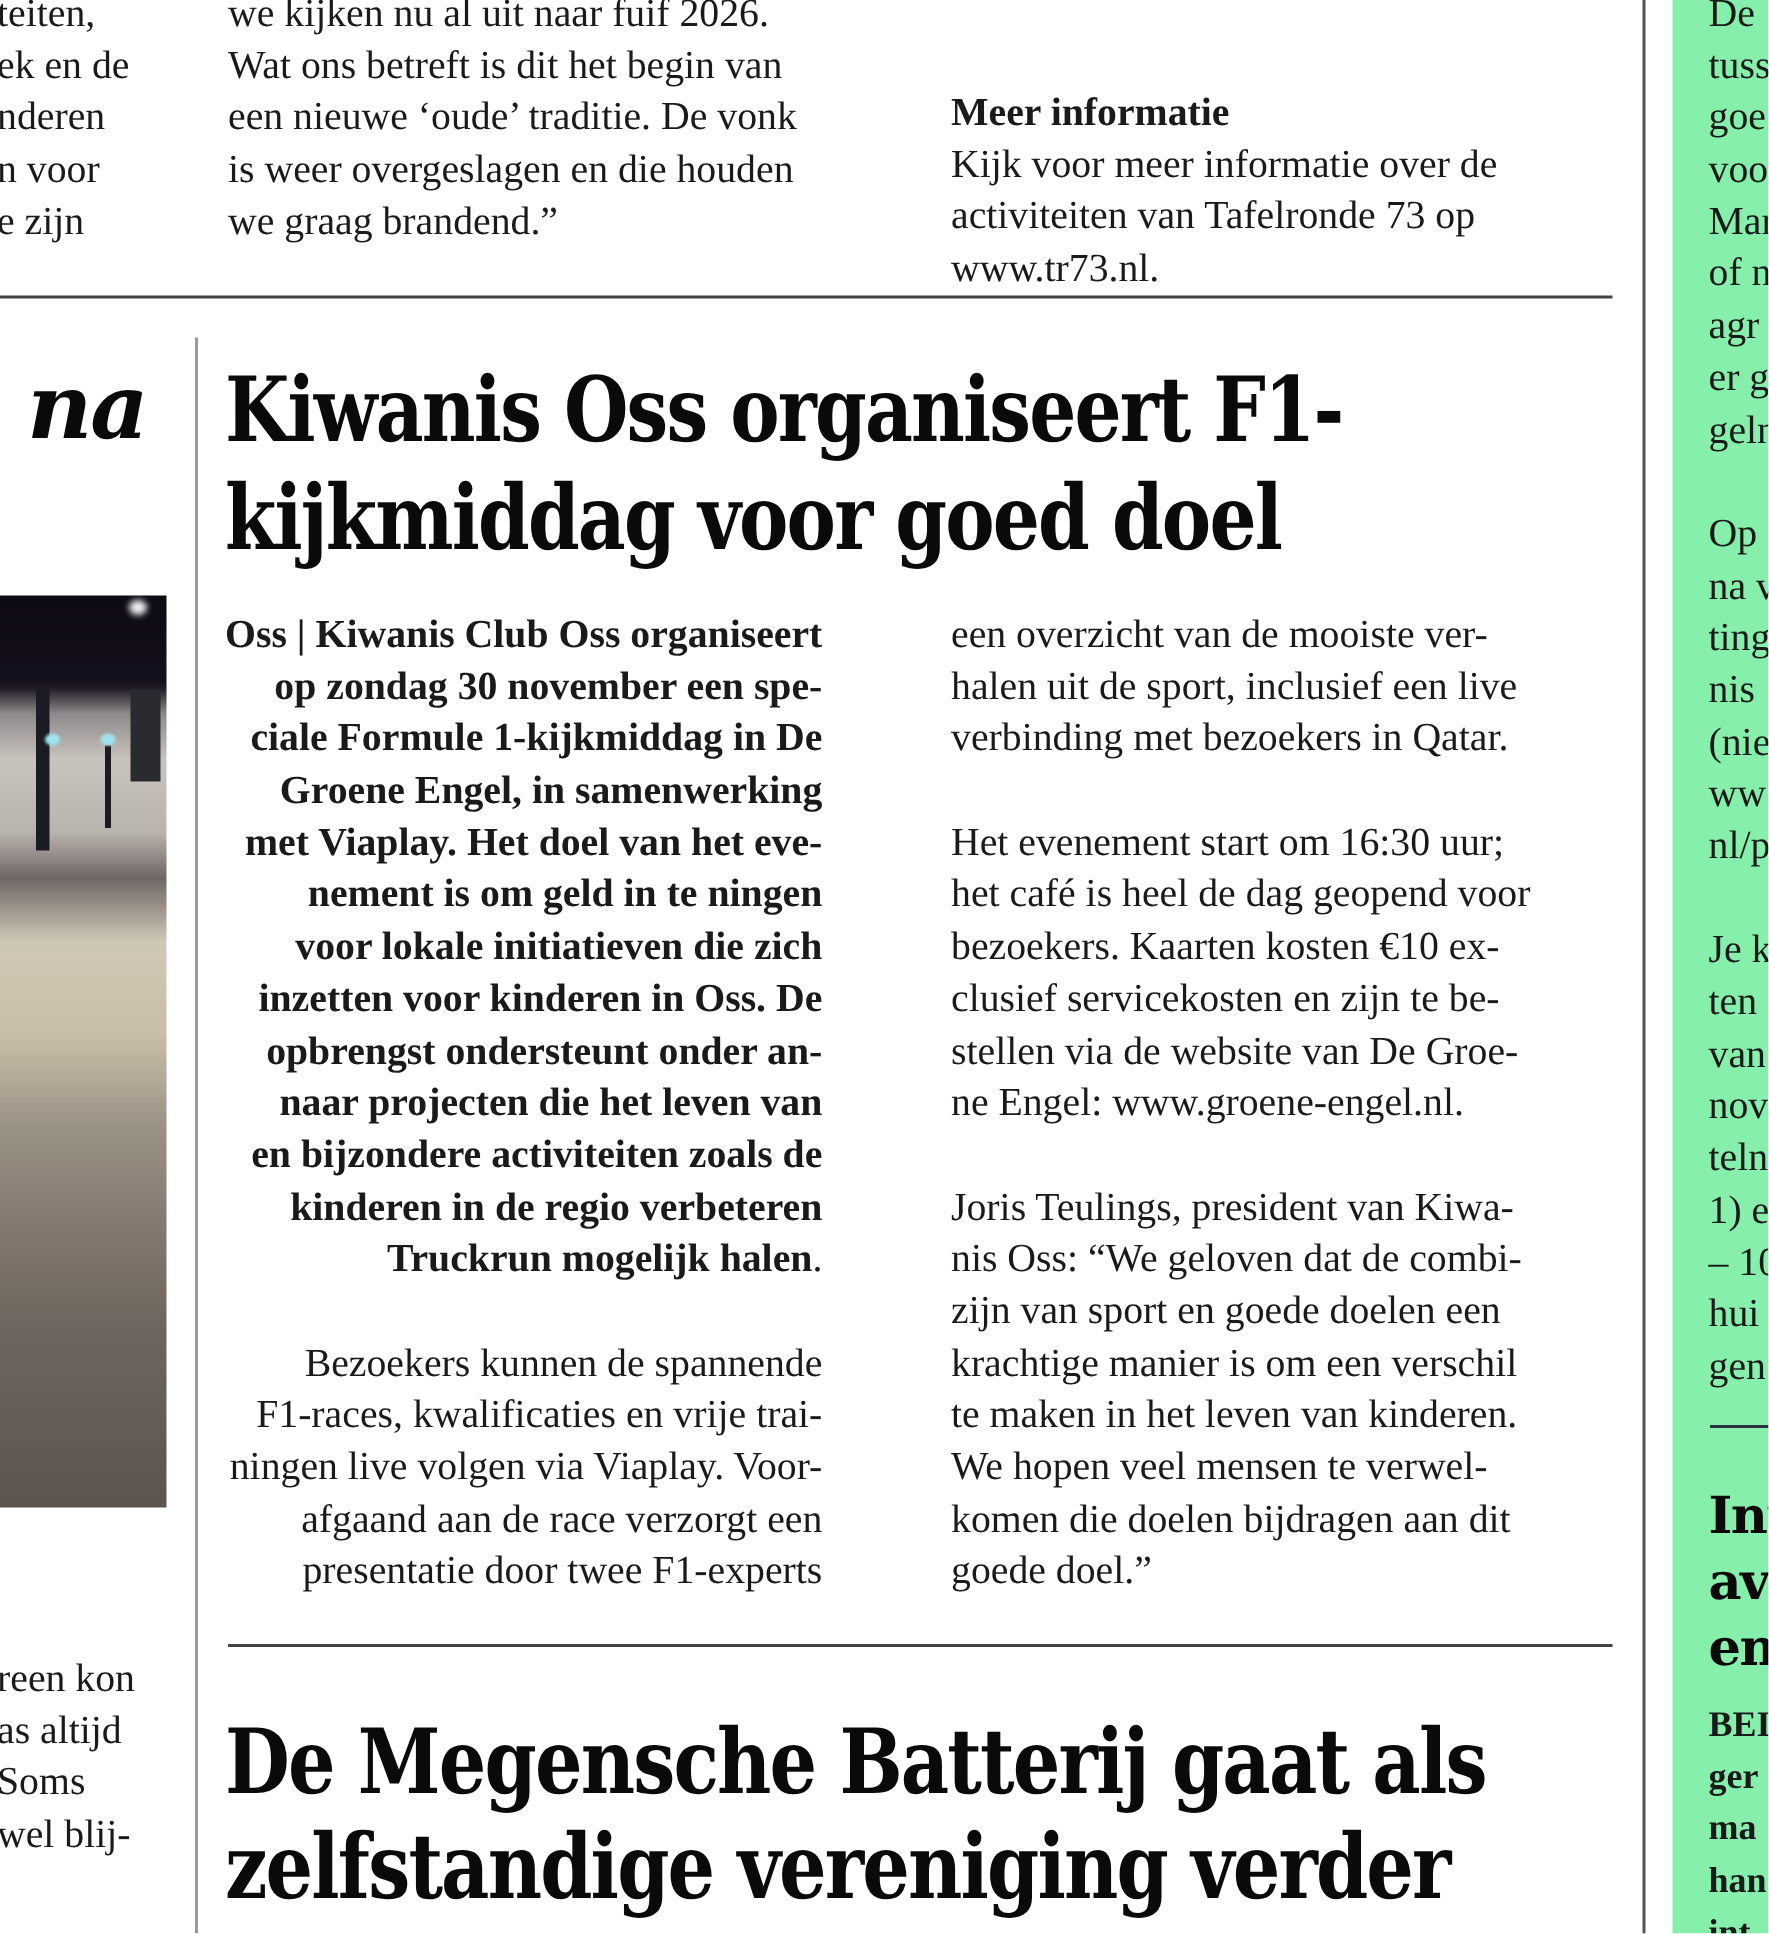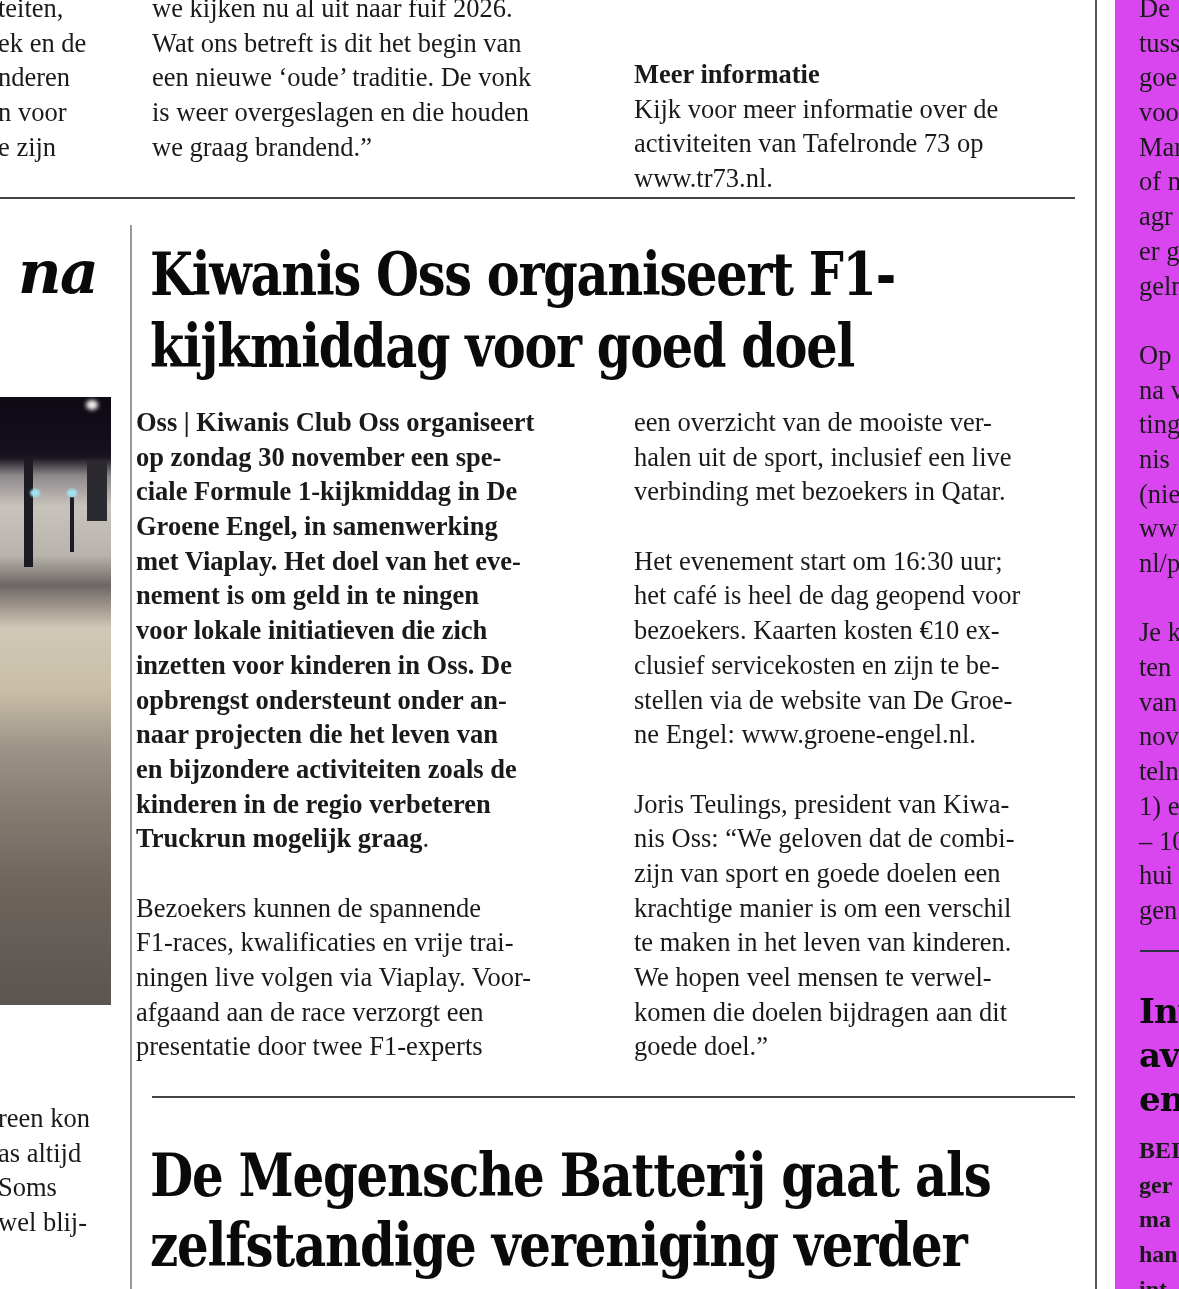--- a/index.html
+++ b/index.html
@@ -20,21 +20,21 @@
     font-family: "DejaVu Serif", "Liberation Serif", serif;
     font-weight: bold; color: #0a0a0a;
     font-size: 60px; line-height: 72px; letter-spacing: -1.5px;
     white-space: nowrap;
     transform-origin: left top;
   }
   .hrule { position: absolute; height: 1.5px; background: #444; }
   .vrule { position: absolute; width: 2px; background: #9a9a9a; }
   .sidebar {
     position: absolute; left: 1115px; top: 0; width: 64px; height: 1289px;
-    background: #d946ef; overflow: hidden;
+    background: #86efac; overflow: hidden;
   }
   .sidebar .body-text { color: #1a1a1a; }
   .side-rule { position: absolute; left: 25px; width: 60px; height: 2px; background: #2a3440; }
   .side-head {
     position: absolute; left: 24px; font-family: "DejaVu Serif", serif; font-weight: bold;
     font-size: 34px; line-height: 44px; white-space: nowrap; color: #0a0a0a; letter-spacing: -1px;
   }
   .photo {
     position: absolute; left: 0; top: 397px; width: 111px; height: 608px; overflow: hidden;
     background:
@@ -95,35 +95,35 @@
   <span class="ln">as altijd</span>
   <span class="ln">Soms</span>
   <span class="ln">wel blij-</span>
 </div>
 
 <div class="abs headline" style="left: 150px; top: 238px; transform: scaleX(0.823);">
   <div style="display: block;">Kiwanis Oss organiseert F1-</div>
   <div style="display: block;">kijkmiddag voor goed doel</div>
 </div>
 
-<div class="abs body-text" style="left:136px; top:405px;">
+<div class="abs body-text" style="left:150px; top:405px;text-align:right;">
   <div class="bold">
     <span class="ln">Oss | Kiwanis Club Oss organiseert</span>
     <span class="ln">op zondag 30 november een spe-</span>
     <span class="ln">ciale Formule 1-kijkmiddag in De</span>
     <span class="ln">Groene Engel, in samenwerking</span>
     <span class="ln">met Viaplay. Het doel van het eve-</span>
     <span class="ln">nement is om geld in te ningen</span>
     <span class="ln">voor lokale initiatieven die zich</span>
     <span class="ln">inzetten voor kinderen in Oss. De</span>
     <span class="ln">opbrengst ondersteunt onder an-</span>
     <span class="ln">naar projecten die het leven van</span>
     <span class="ln">en bijzondere activiteiten zoals de</span>
     <span class="ln">kinderen in de regio verbeteren</span>
-    <span class="ln"><span>Truckrun mogelijk graag</span><span style="font-weight:normal">.</span></span>
+    <span class="ln"><span>Truckrun mogelijk halen</span><span style="font-weight:normal">.</span></span>
   </div>
   <span class="ln"></span>
   <div>
     <span class="ln">Bezoekers kunnen de spannende</span>
     <span class="ln">F1-races, kwalificaties en vrije trai-</span>
     <span class="ln">ningen live volgen via Viaplay. Voor-</span>
     <span class="ln">afgaand aan de race verzorgt een</span>
     <span class="ln">presentatie door twee F1-experts</span>
   </div>
 </div>

